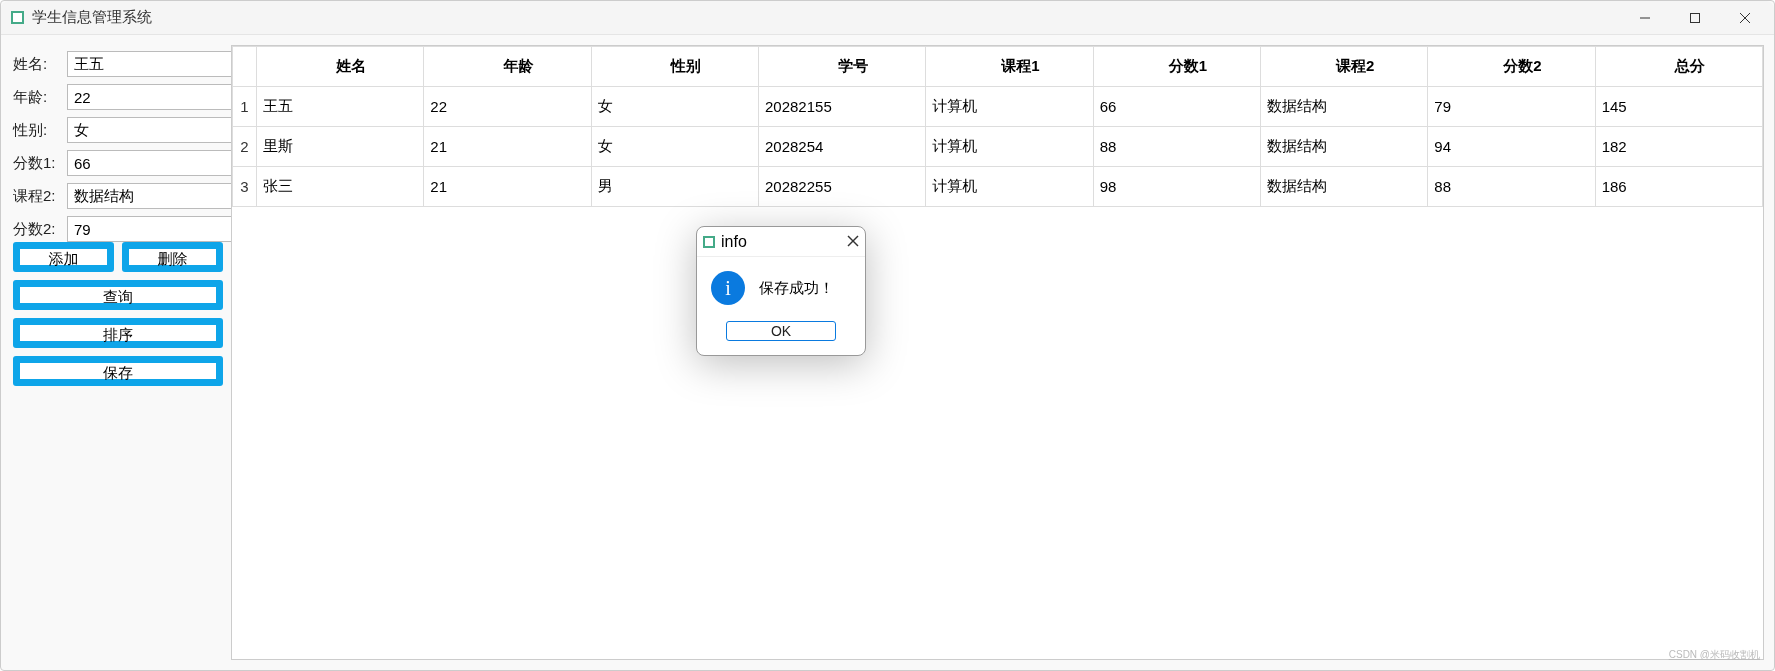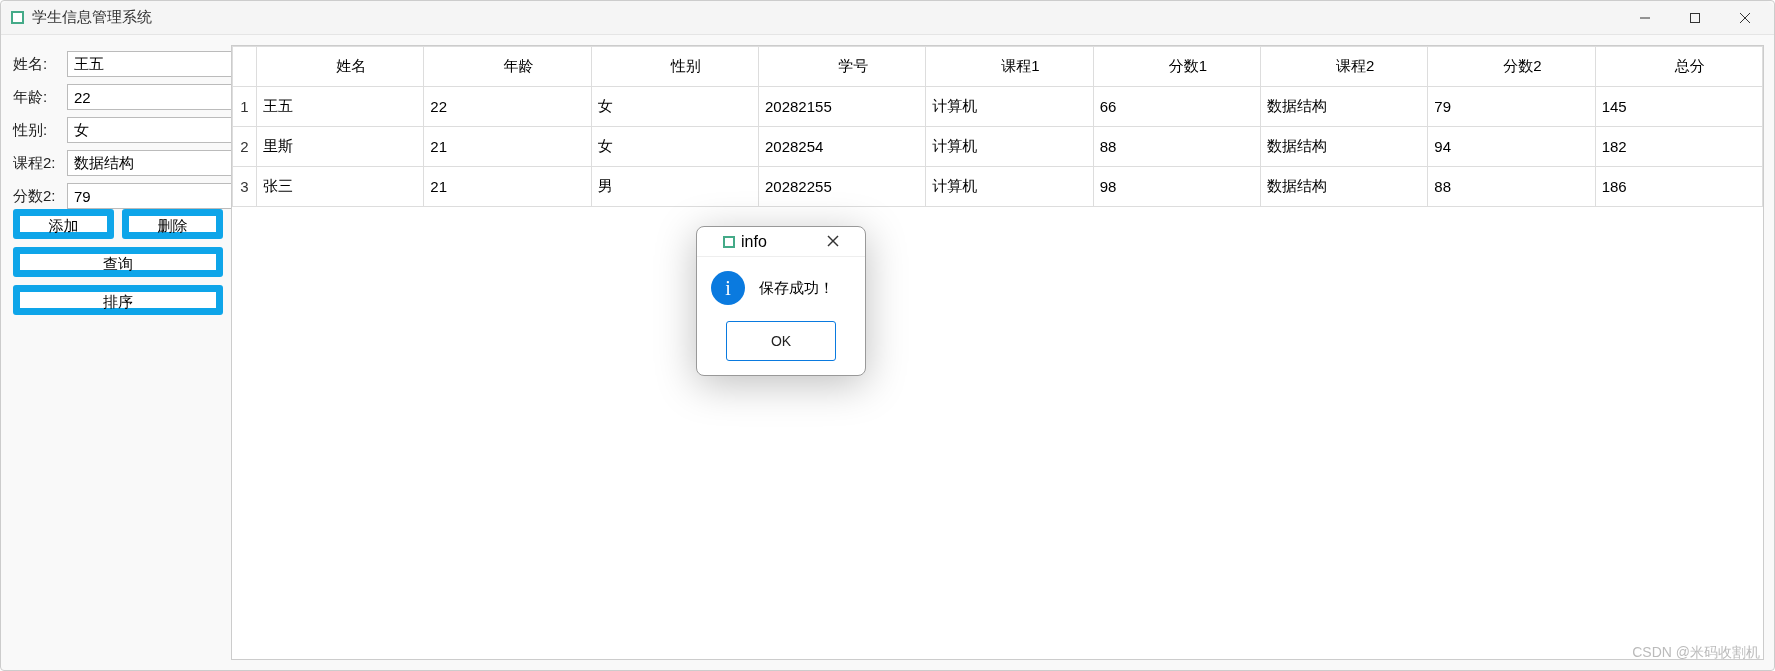--- a/index.html
+++ b/index.html
@@ -38,52 +38,53 @@
     font-size:15px; border-radius:3px; cursor:pointer;
   }
   .tablewrap {
     flex:1 1 auto; border:1px solid #ccc; background:#fff; overflow:hidden;
   }
   table.grid { border-collapse:collapse; width:100%; table-layout:fixed; }
   table.grid th, table.grid td {
     border:1px solid #ddd; font-size:15px; padding:8px 6px; text-align:left;
     height:40px; overflow:hidden; white-space:nowrap;
   }
-  table.grid th { font-weight:normal; text-align:center; background:#fff;padding-left:28px; }
+  table.grid th { font-weight:bold; text-align:center; background:#fff;padding-left:28px; }
   table.grid th.rowh, table.grid td.rowh {
     width:24px; text-align:center; background:#fff; color:#333;
   }
   
   .modal {
     position:absolute; left:695px; top:225px; width:170px;
     background:#fff; border:1px solid #999; border-radius:8px;
     box-shadow:0 8px 40px rgba(0,0,0,0.25);
   }
   .mtitle {
     height:30px; display:flex; align-items:center; justify-content:space-between;
-    padding:0 26px; border-bottom:1px solid #eee;
+    padding:0 6px; border-bottom:1px solid #eee;
   }
   .mtitle-left { display:flex; align-items:center; gap:6px;}
   .micon { width:12px; height:12px; border:2px solid #4a8; background:#fff; }
   .mclose svg { width:12px; height:12px; }
   .mbody { display:flex; align-items:center; gap:14px; padding:14px 14px 8px 14px; }
   .info-icon {
     width:34px; height:34px; border-radius:50%; background:#0a7adf;
     color:#fff; display:flex; align-items:center; justify-content:center;
     font-size:20px; font-family:Georgia,serif; flex:0 0 auto;
   }
   .mtext { font-size:15px; color:#000000; }
   .mfoot { padding:8px 14px 14px 14px; display:flex; justify-content:center; }
   .mok {
-    width:110px; height:40px; border:1px solid #0a7adf; border-radius:3px;
+    width:110px; height:20px; border:1px solid #0a7adf; border-radius:3px;
     background:#fff; color:#222; font-size:14px; cursor:pointer;
   }
   .watermark {
-    position:absolute; right:14px; bottom:8px; font-size:14px; color:#bbb;
+    position:absolute; right:14px; bottom:8px; font-size:10px; color:#bbb;
     pointer-events:none;
+    text-decoration:underline;
   }
 </style>
 </head>
 <body>
 
 <div class="window">
 
   <div class="titlebar">
     <div class="tb-left">
       <span class="tb-icon"></span>
@@ -118,38 +119,45 @@
           </div>
         <div class="frow">
             <span class="flabel">年龄:</span>
             <input class="finput" value="22" style="">
           </div>
         <div class="frow">
             <span class="flabel">性别:</span>
             <input class="finput" value="女" style="">
           </div>
         <div class="frow">
+            <span class="flabel">分数1:</span>
+            <input class="finput" value="66" style="">
+          </div>
+        <div class="frow">
             <span class="flabel">课程2:</span>
             <input class="finput" value="数据结构" style="">
           </div>
         <div class="frow">
             <span class="flabel">分数2:</span>
             <input class="finput" value="79" style="">
           </div>
       </div>
       <div class="btns">
         <div class="brow">
           <button class="btn">添加</button>
           <button class="btn">删除</button>
         </div>
         <div class="brow">
             <button class="btn">查询</button>
           </div>
         <div class="brow">
             <button class="btn">排序</button>
+          </div>
+        <div class="brow">
+            <button class="btn">保存</button>
           </div>
       </div>
     </div>
 
     <div class="tablewrap">
       <table class="grid">
         <colgroup>
           <col style="width:24px">
           <col>
             <col>

